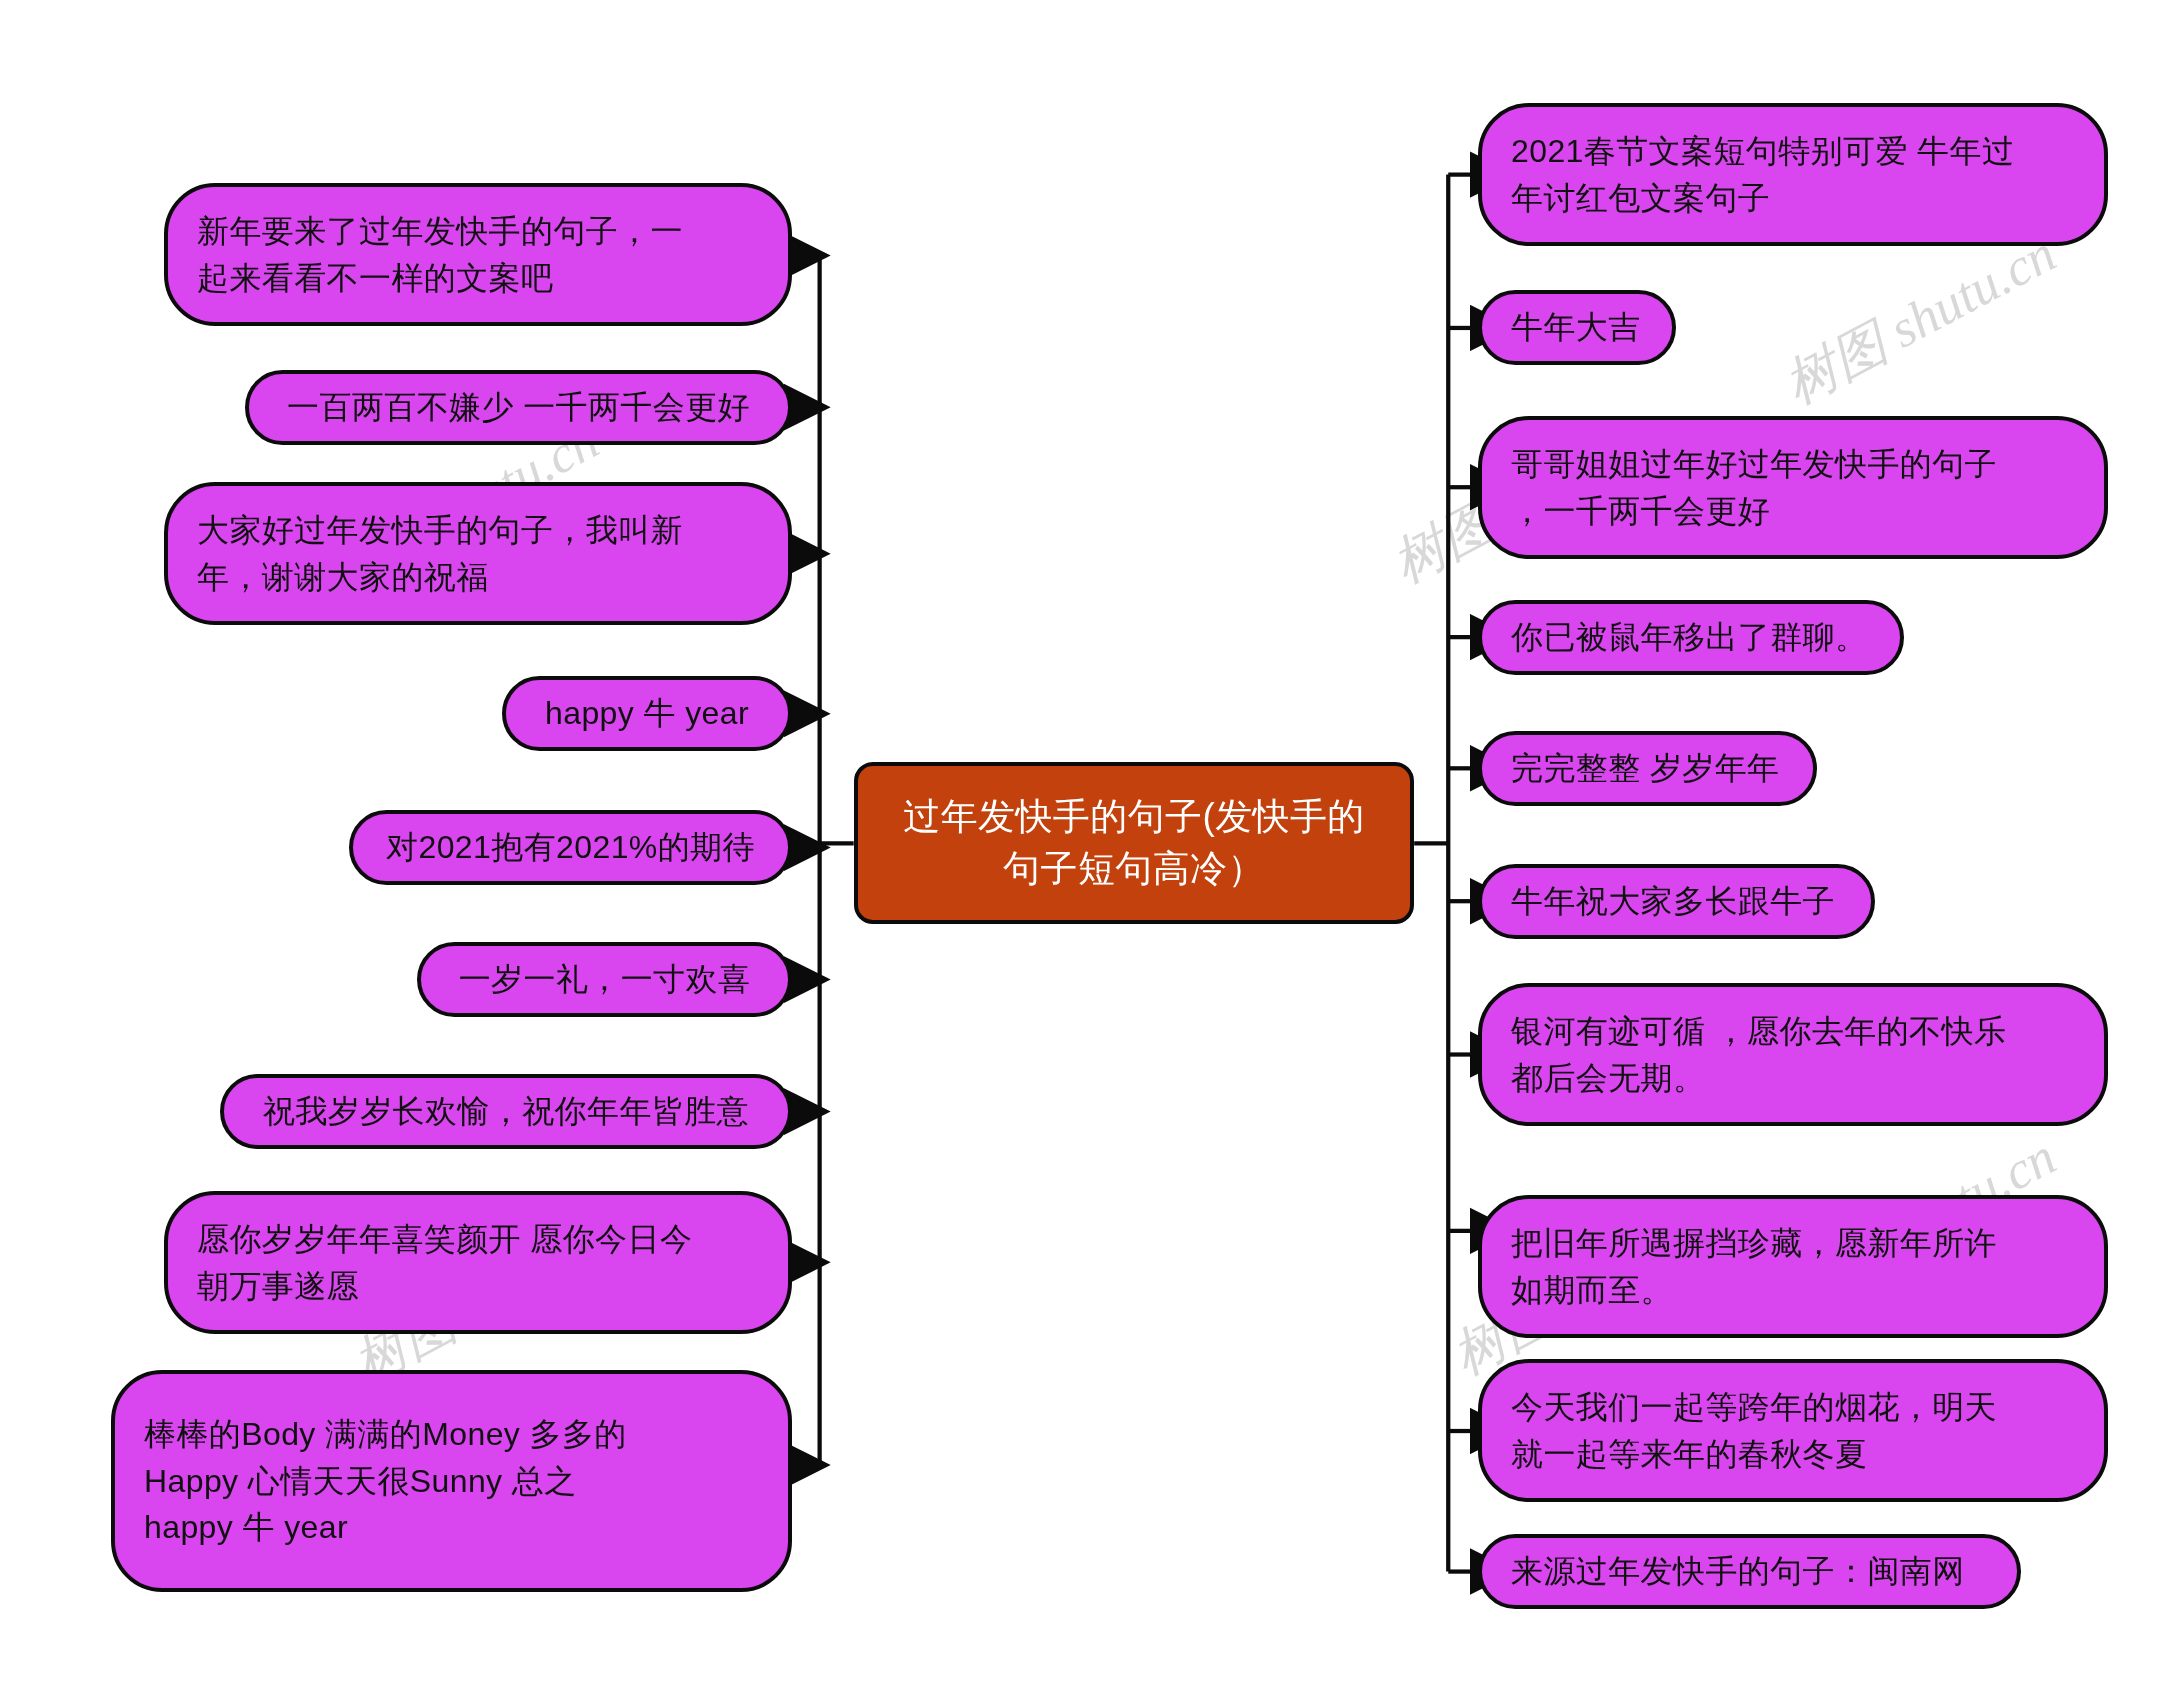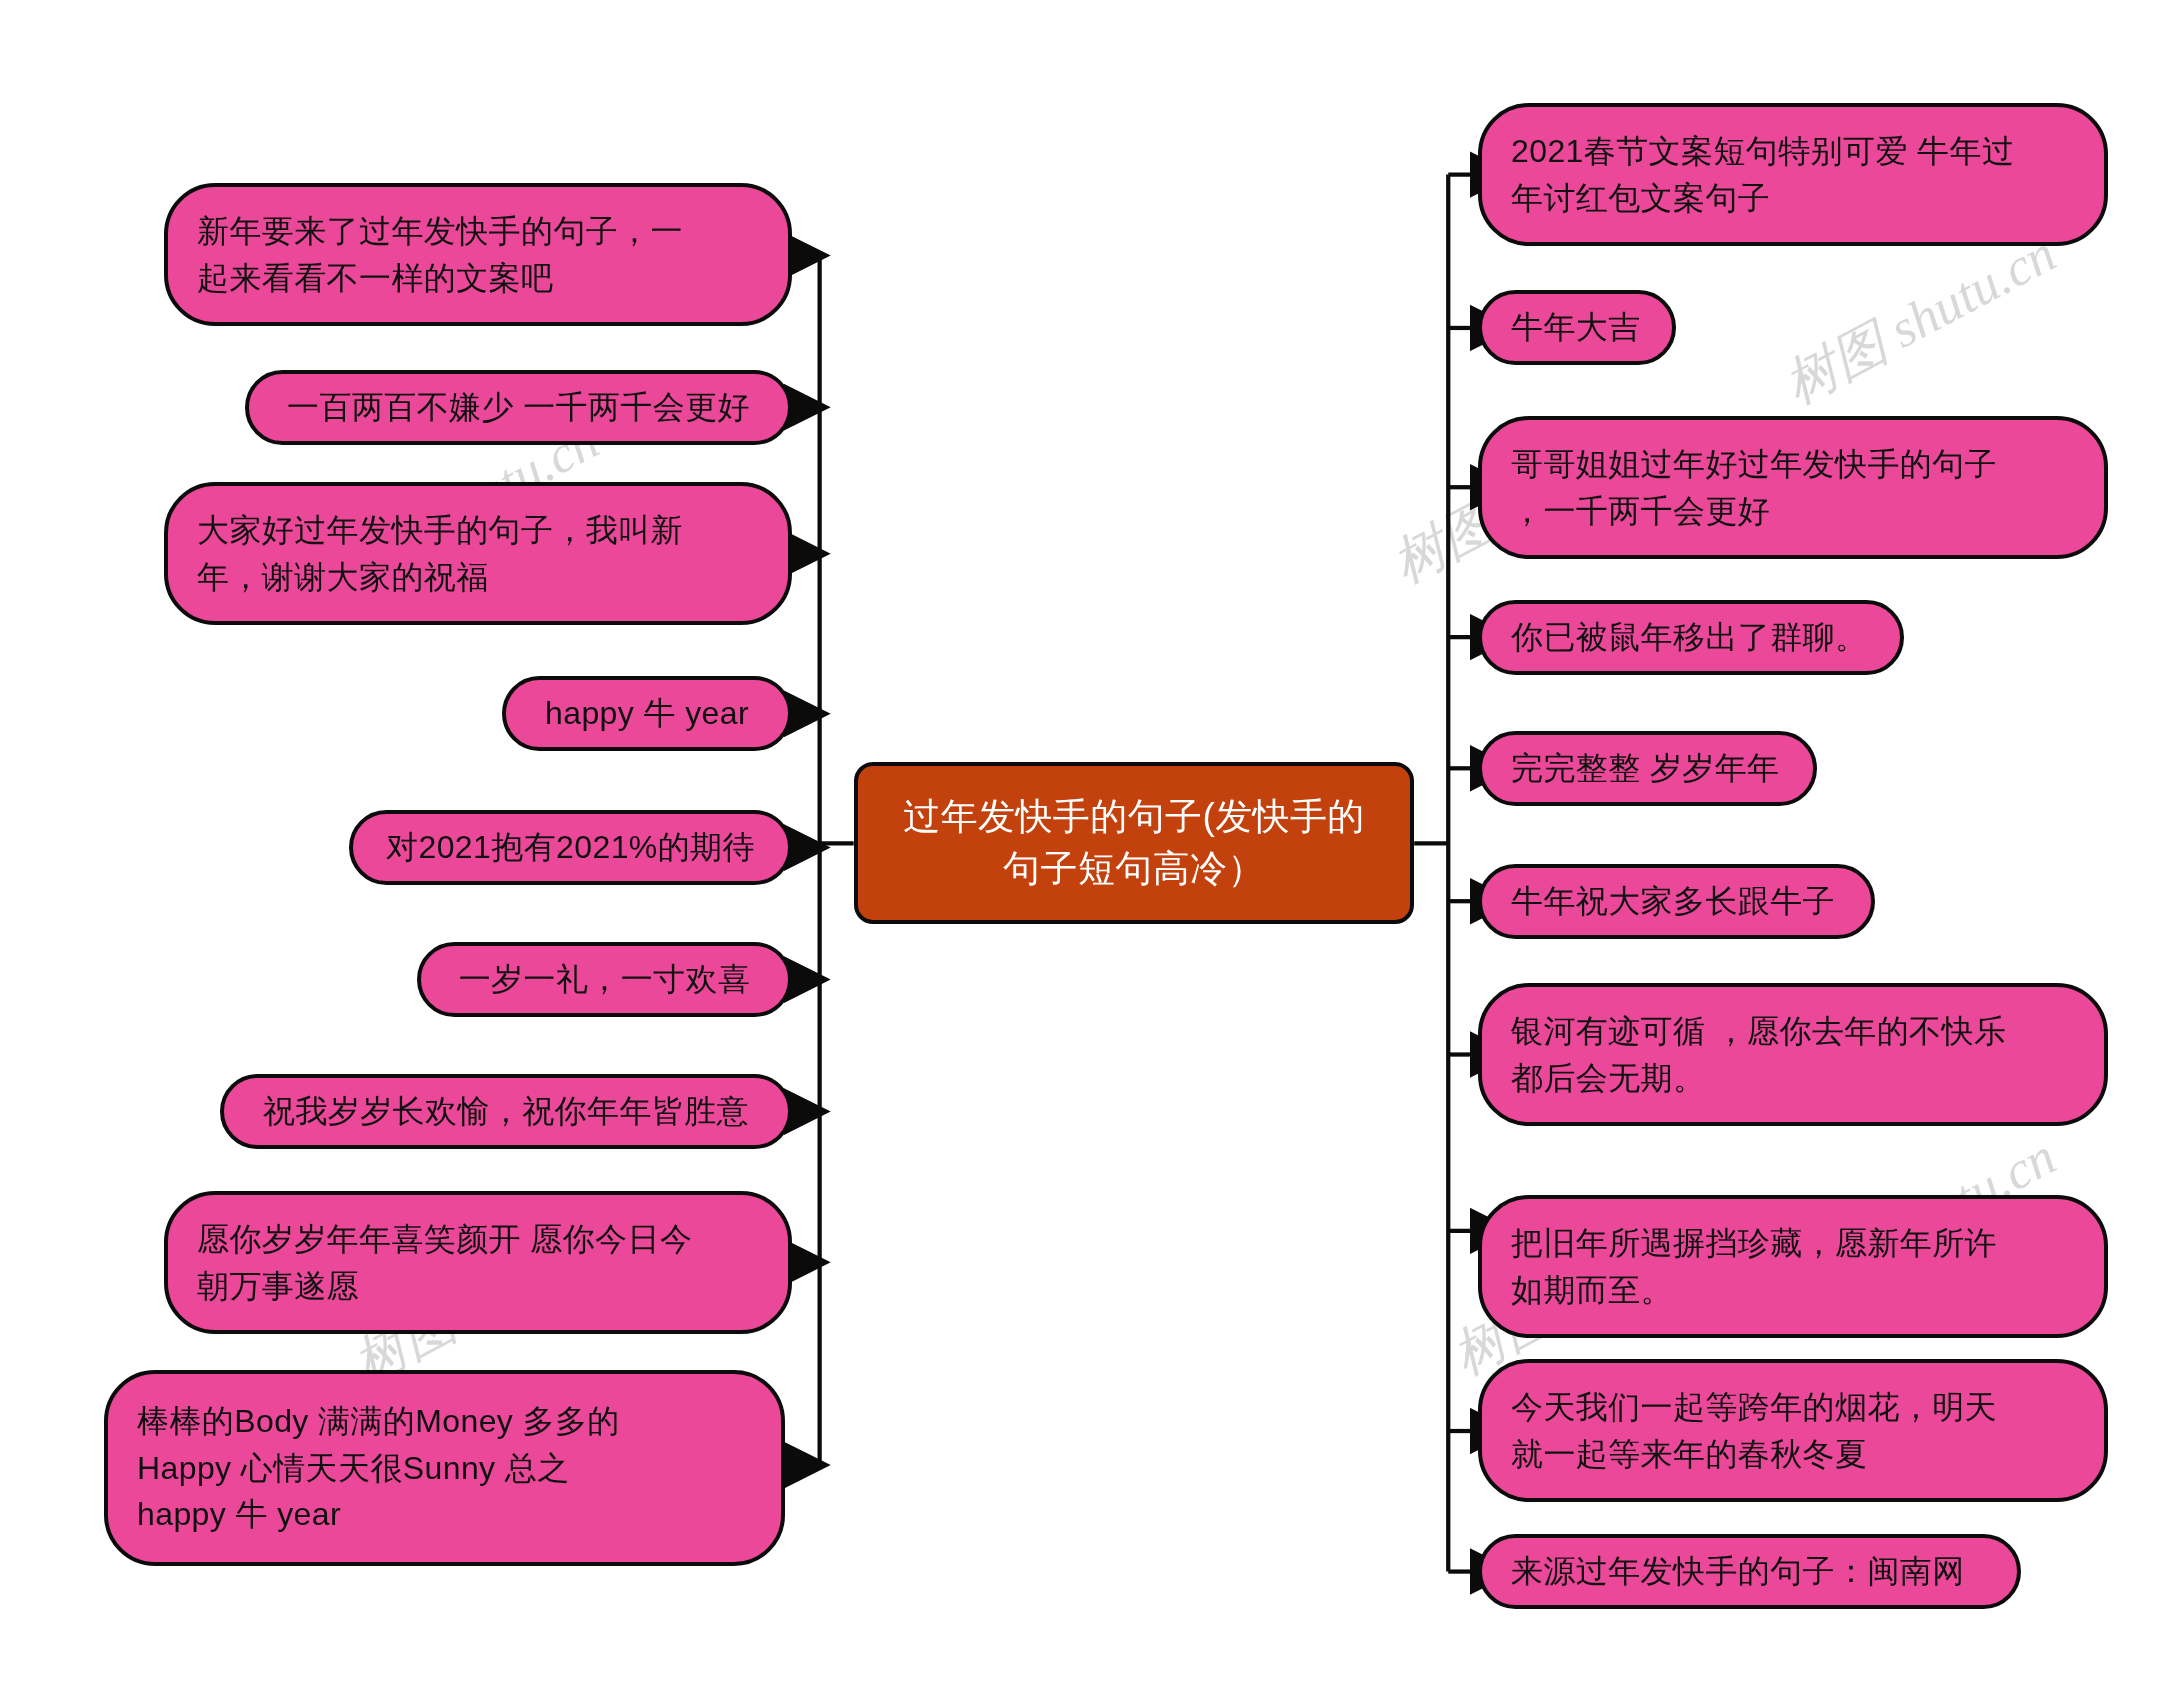--- a/index.html
+++ b/index.html
@@ -39,21 +39,21 @@
     height: 1684px;
     z-index: 1;
     pointer-events: none;
   }
   
   .node {
     position: absolute;
     box-sizing: border-box;
     border: 4.3px solid #0b0b0b;
     border-radius: 51px;
-    background: #ec4899;
+    background: #d946ef;
     color: #111111;
     display: flex;
     align-items: center;
     z-index: 3;
     padding: 12px 29px;
     font-size: 32px;
     line-height: 1.45;
     letter-spacing: 0.4px;
   }
   .node .txt {
@@ -159,21 +159,21 @@
 
   <div class="node center" style="left:220px; top:1074px; width:572px; height:75px;">
     <span class="txt">祝我岁岁长欢愉，祝你年年皆胜意</span>
   </div>
 
   <div class="node pad-left" style="left:164px; top:1191px; width:628px; height:143px;">
     <span class="txt">愿你岁岁年年喜笑颜开 愿你今日今
 朝万事遂愿</span>
   </div>
 
-  <div class="node pad-left" style="left:104px; top:1370px; width:681px; height:196px;">
+  <div class="node pad-left" style="left:111px; top:1370px; width:681px; height:222px;">
     <span class="txt">棒棒的Body 满满的Money 多多的
 Happy 心情天天很Sunny 总之
 happy 牛 year</span>
   </div>
 
   <div class="node pad-left" style="left:1478px; top:103px; width:630px; height:143px;">
     <span class="txt">2021春节文案短句特别可爱 牛年过
 年讨红包文案句子</span>
   </div>
 

